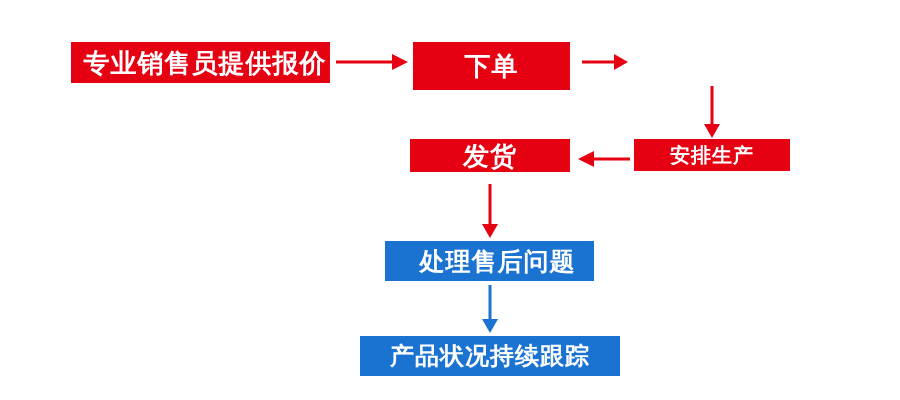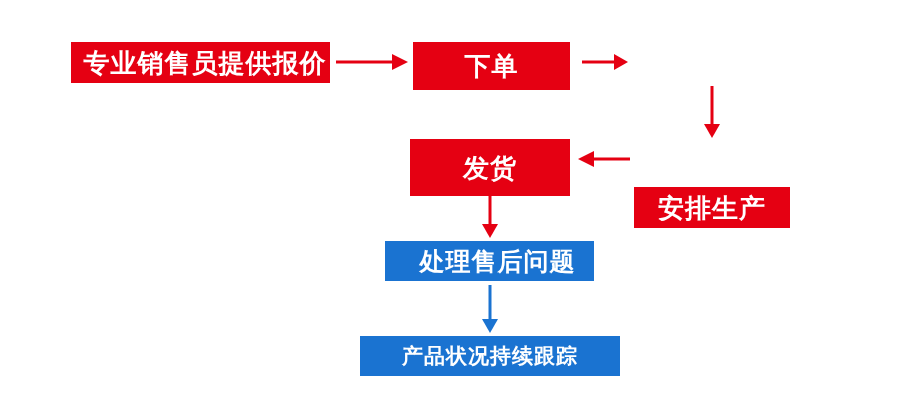--- a/index.html
+++ b/index.html
@@ -26,24 +26,24 @@
     line-height: 1;
     box-sizing: border-box;
     white-space: nowrap;
   }
   .node-red { background: #e50012; }
   .node-blue { background: #1a73d1; }
 
   .node-quote   { left: 71px;  top: 42px;  width: 259px; height: 41px; font-size: 26px; padding-left: 9px; }
   .node-order   { left: 413px; top: 42px;  width: 157px; height: 48px; font-size: 26px; }
   .node-pay     { left: 634px; top: 42px;  width: 156px; height: 41px; font-size: 26px; }
-  .node-ship    { left: 410px; top: 139px; width: 160px; height: 57px; font-size: 26px; }
-  .node-produce { left: 634px; top: 139px; width: 156px; height: 41px; font-size: 26px; margin-top: 48px; }
+  .node-ship    { left: 410px; top: 139px; width: 160px; height: 33px; font-size: 26px; }
+  .node-produce { left: 634px; top: 139px; width: 156px; height: 32px; font-size: 20px; }
   .node-after   { left: 385px; top: 241px; width: 209px; height: 40px; font-size: 25px; padding-left: 16px; }
-  .node-track   { left: 360px; top: 336px; width: 260px; height: 40px; font-size: 21px; }
+  .node-track   { left: 360px; top: 336px; width: 260px; height: 40px; font-size: 24px; }
 
   .arrow {
     position: absolute;
     overflow: visible;
   }
   .arrow svg { display: block; overflow: visible; }
 </style>
 </head>
 <body>
 

